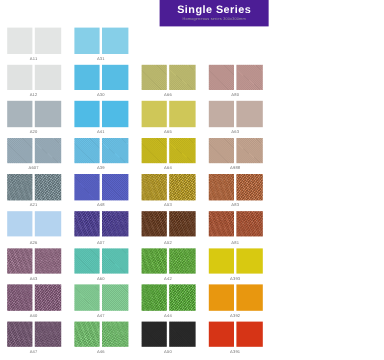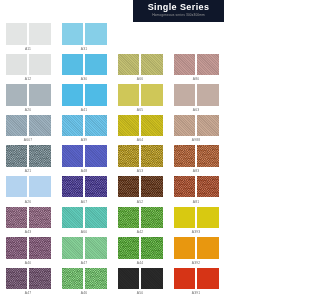--- a/index.html
+++ b/index.html
@@ -16,24 +16,25 @@
     position: relative;
   }
 
   
   .header-bar {
     position: absolute;
     top: 0;
     left: 133px;
     width: 91px;
     height: 22px;
-    background: #0f172a;
+    background: #4c1d95;
     display: flex;
     flex-direction: column;
     align-items: center;
+    justify-content: center;
     box-sizing: border-box;
     padding: 2px 4px 3px 4px;
   }
   .header-title {
     color: #ffffff;
     font-size: 9px;
     font-weight: bold;
     letter-spacing: 0.4px;
     line-height: 10px;
     white-space: nowrap;

